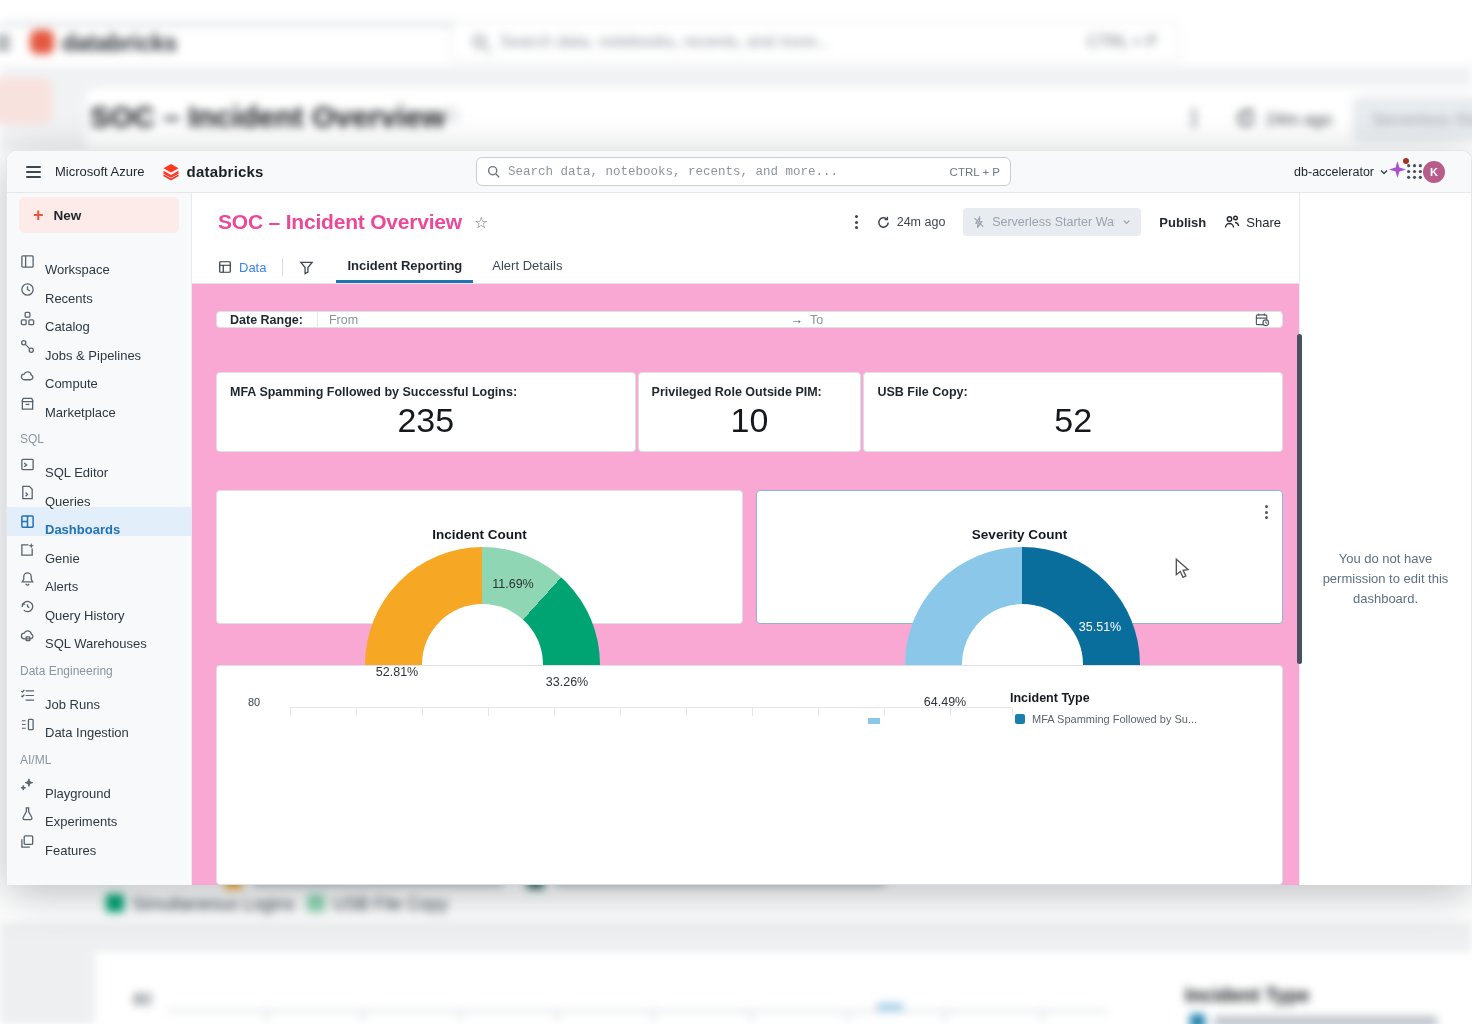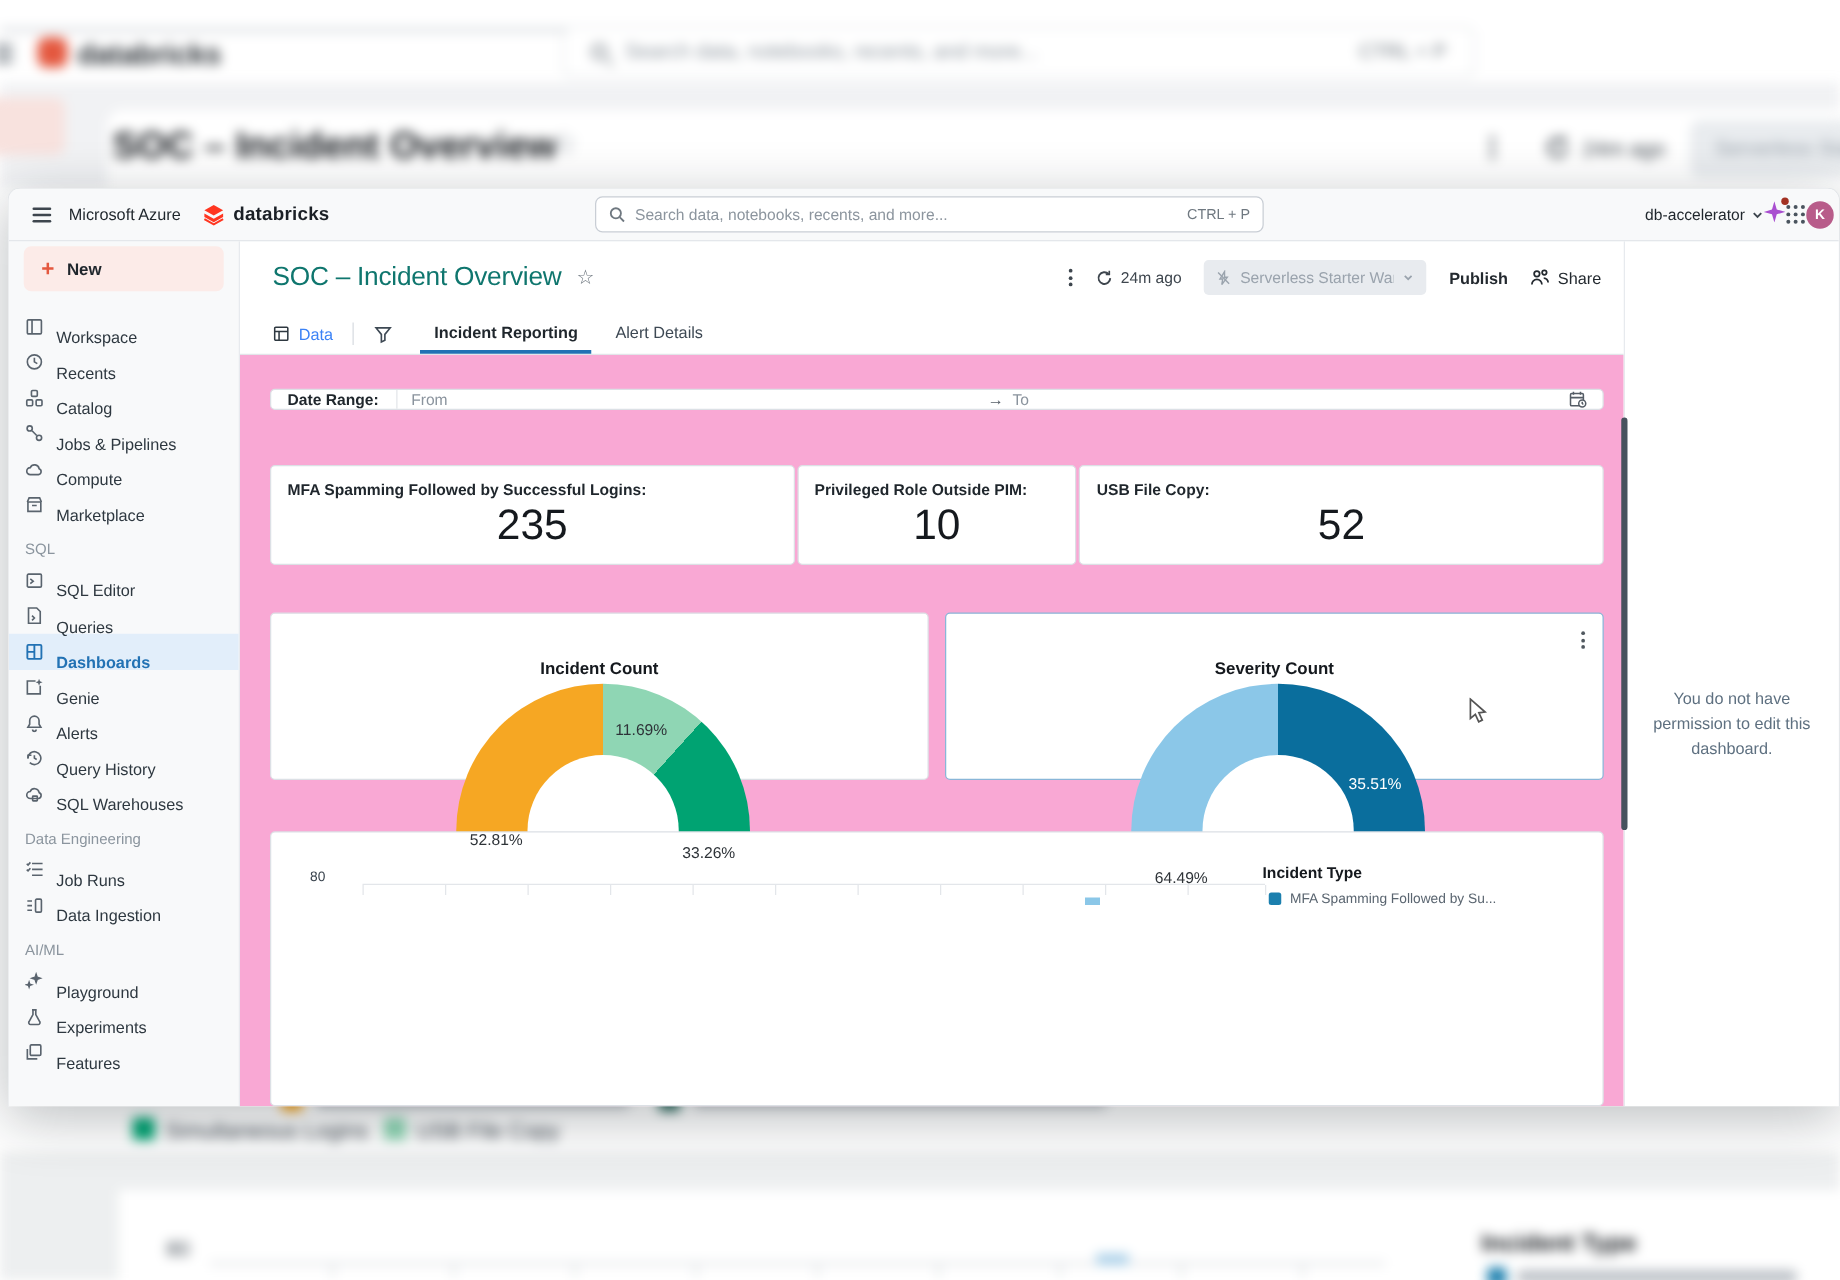--- a/index.html
+++ b/index.html
@@ -47,45 +47,45 @@
   #win { position:absolute; left:6px; top:150px; width:1466px; height:735px; background:#fff;
     border-radius:10px 10px 0 0; overflow:hidden; z-index:10;
     box-shadow:0 10px 44px rgba(16,24,32,.28); border:1px solid #E4E7EA; border-bottom:none;
     display:flex; flex-direction:column; }
   .nav { height:42px; background:#F8F9FA; border-bottom:1px solid #E4E7EB; display:flex; align-items:center; padding-left:19px; position:relative; flex:none; }
   .burger span { display:block; width:15px; height:2px; background:#3E464E; margin:3px 0; border-radius:1px; }
   .platform { font-size:13px; color:#1F262C; margin-left:14px; }
   .brandwrap { display:flex; align-items:center; margin-left:16px; gap:6px; }
   .brandname { font-size:15px; font-weight:bold; color:#1B2026; letter-spacing:.2px; }
   .searchbar { position:absolute; left:469px; top:6px; width:535px; height:29px; background:#fff; border:1px solid #C9CED5; border-radius:6px; display:flex; align-items:center; padding:0 10px; }
-  .searchbar input { border:none; outline:none; flex:1; font-size:12.5px; color:#333; margin-left:8px; font-family:Liberation Sans, sans-serif; background:transparent; }
+  .searchbar input { border:none; outline:none; flex:1; font-size:12.5px; color:#333; margin-left:8px; font-family:Liberation Mono, monospace; background:transparent; }
   .searchbar input::placeholder { color:#8C959E; }
   .shortcut { font-size:11.5px; color:#6F7880; }
-  .nav-right { position:absolute; right:4px; top:0; height:100%; display:flex; align-items:center; }
+  .nav-right { position:absolute; right:26px; top:0; height:100%; display:flex; align-items:center; }
   .wssel { display:flex; align-items:center; gap:5px; font-size:12.5px; color:#1F262C; }
   .avatar { width:22px; height:22px; border-radius:50%; background:#B85C8A; color:#fff; font-size:11px; font-weight:bold; display:flex; align-items:center; justify-content:center; }
   .sparkwrap { position:relative; }
   .sparkdot { position:absolute; right:-3px; top:-3px; width:6px; height:6px; border-radius:50%; background:#A33223; }
 
   .winbody { flex:1; display:flex; min-height:0; }
   .sidebar { width:185px; flex:none; background:#F8F9FA; border-right:1px solid #E7EAEE; font-size:13px; color:#2E3840; overflow:hidden; }
   .newbtn { margin:4px 12px 0 12px; height:36px; background:#FCEBE8; border-radius:6px; display:flex; align-items:center; padding-left:14px; gap:10px; }
   .newplus { color:#E4583F; font-size:18px; font-weight:bold; line-height:1; }
   .newlabel { font-size:13.5px; font-weight:bold; color:#1F262C; }
   .side-list { list-style:none; margin-top:14px; }
   .side-item { height:28.5px; display:flex; align-items:center; padding-left:13px; gap:10px; }
   .side-item .lbl { white-space:nowrap;margin-top:17px; }
   .side-item.sel { background:#E2EEFA; color:#2272B4; font-weight:bold; }
   .side-item.sel svg { stroke:#2272B4; }
   .side-item svg { stroke:#5A646E; flex:none; }
   .sect { margin:14px 0 4px 13px; font-size:12px; color:#8B959E; }
 
   .content { flex:1; display:flex; flex-direction:column; background:#fff; min-width:0; }
   .title-row { height:58px; display:flex; align-items:center; padding:0 18px 0 26px; }
-  .dash-title { font-size:21px; font-weight:normal; color:#0f766e; letter-spacing:-.2px; }
+  .dash-title { font-size:21px; font-weight:bold; color:#ec4899; letter-spacing:-.2px; }
   .fav { font-size:16px; color:#6F7880; margin-left:12px; }
   .actions { margin-left:auto; display:flex; align-items:center; gap:18px; }
   .kebab span { width:3px; height:3px; margin:2.5px 0; }
   .updated-wrap { display:flex; align-items:center; gap:6px; font-size:12.5px; color:#3E464E; }
   .wh-pill { height:28px; background:#E8EBEF; border-radius:4px; display:flex; align-items:center; padding:0 10px; gap:7px; width:178px; }
   .wh-pill .txt { font-size:12.5px; color:#9AA3AD; white-space:nowrap; overflow:hidden; }
   .btn-txt { font-size:13px; color:#23292F; }
   .share { display:flex; align-items:center; gap:6px; }
 
   .tabs-row { height:33px; display:flex; align-items:stretch; padding-left:26px; border-bottom:1px solid #E2E5E9; }

